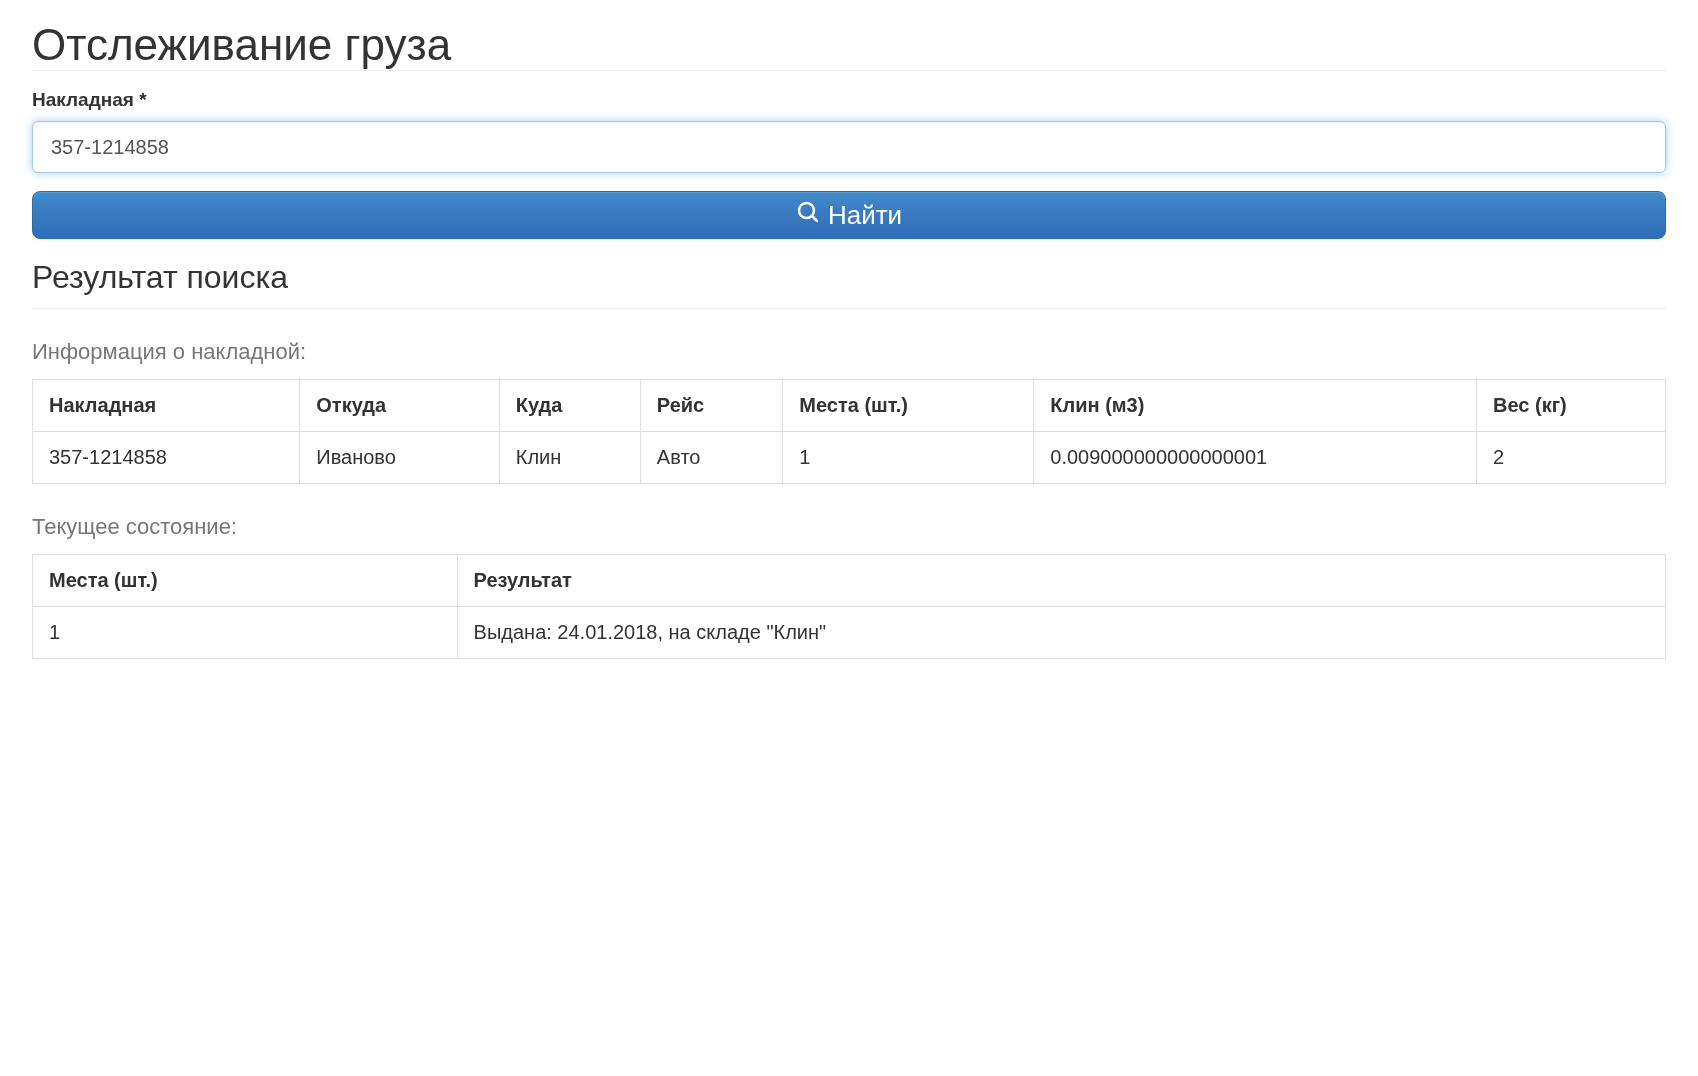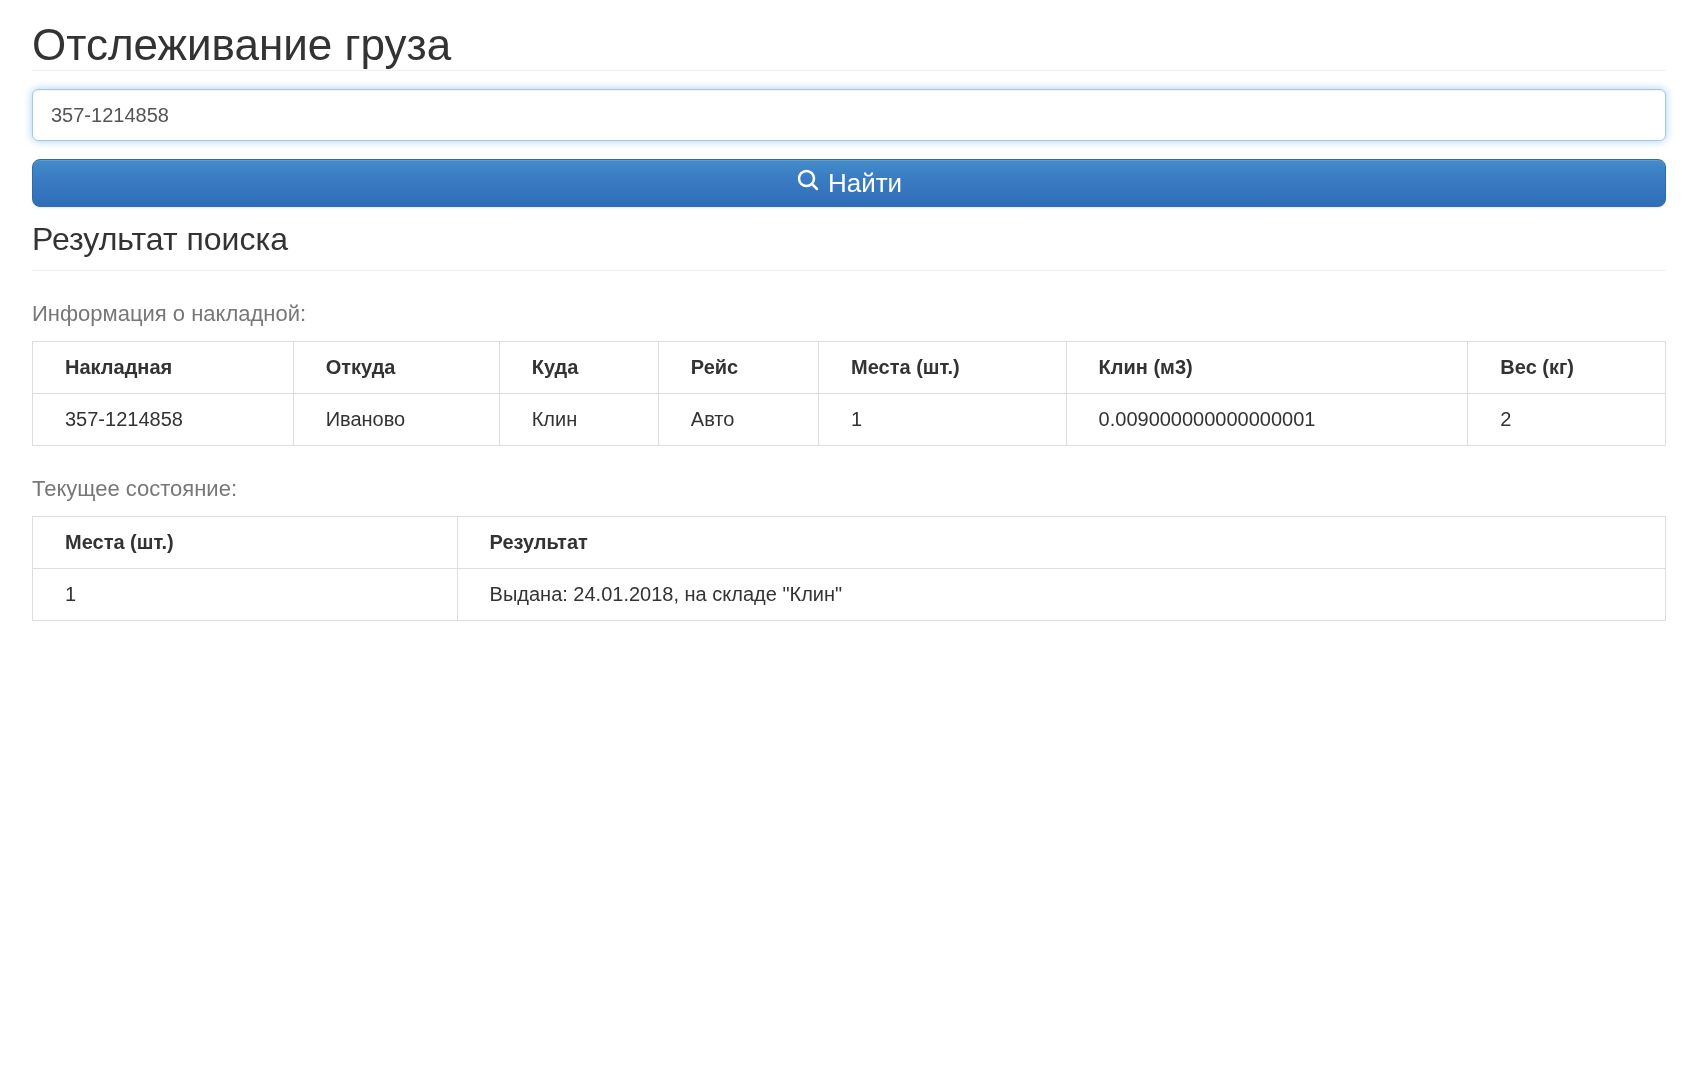--- a/index.html
+++ b/index.html
@@ -58,59 +58,60 @@
       cursor: pointer;
       box-shadow: inset 0 1px 0 rgba(255,255,255,0.15), 0 1px 2px rgba(0,0,0,0.1);
     }
     .btn-primary svg {
       margin-right: 8px;
     }
     h2.section-title {
       font-size: 32px;
       font-weight: 400;
       color: #333;
-      margin-top: 14px;
+      margin-top: 20px;
       margin-bottom: 28px;
       padding-bottom: 12px;
       border-bottom: 1px solid #eee;
     }
     .sub-heading {
       font-size: 22px;
       font-weight: 400;
       color: #777;
       margin-bottom: 14px;
       margin-top: 30px;
     }
     table {
       width: 100%;
       border-collapse: collapse;
       margin-bottom: 28px;
     }
     table th, table td {
       text-align: left;
-      padding: 14px 32px;
+      padding: 14px 16px;
       border: 1px solid #ddd;
       font-size: 20px;
       vertical-align: top;
     }
     table th {
       font-weight: 700;
       color: #333;
       background: #fff;
     }
     table td {
       color: #333;
     }
   </style>
 </head>
 <body>
 
 <h1 class="page-title">Отслеживание груза</h1>
 
 <div class="form-group">
+  <label class="form-label">Накладная *</label>
   <input type="text" class="form-input" value="357-1214858" style="">
 </div>
 
 <button class="btn-primary">
   <span>
     <svg width="24" height="24" viewBox="0 0 24 24" fill="none" stroke="#fff" stroke-width="2.5" stroke-linecap="round" stroke-linejoin="round">
       <circle cx="10.5" cy="10.5" r="7.5"></circle>
       <line x1="21" y1="21" x2="16" y2="16"></line>
     </svg>
   </span>

